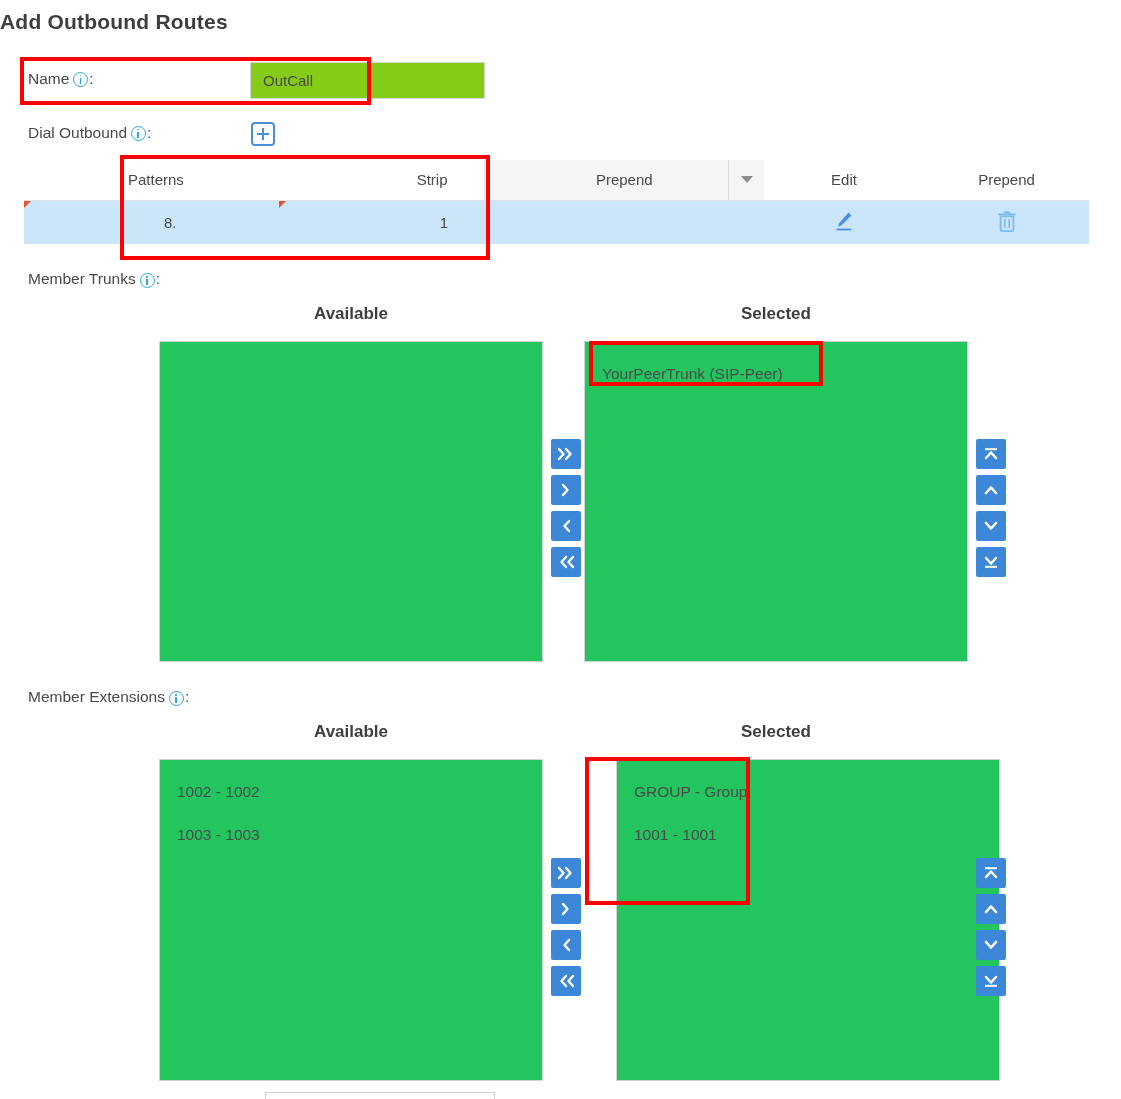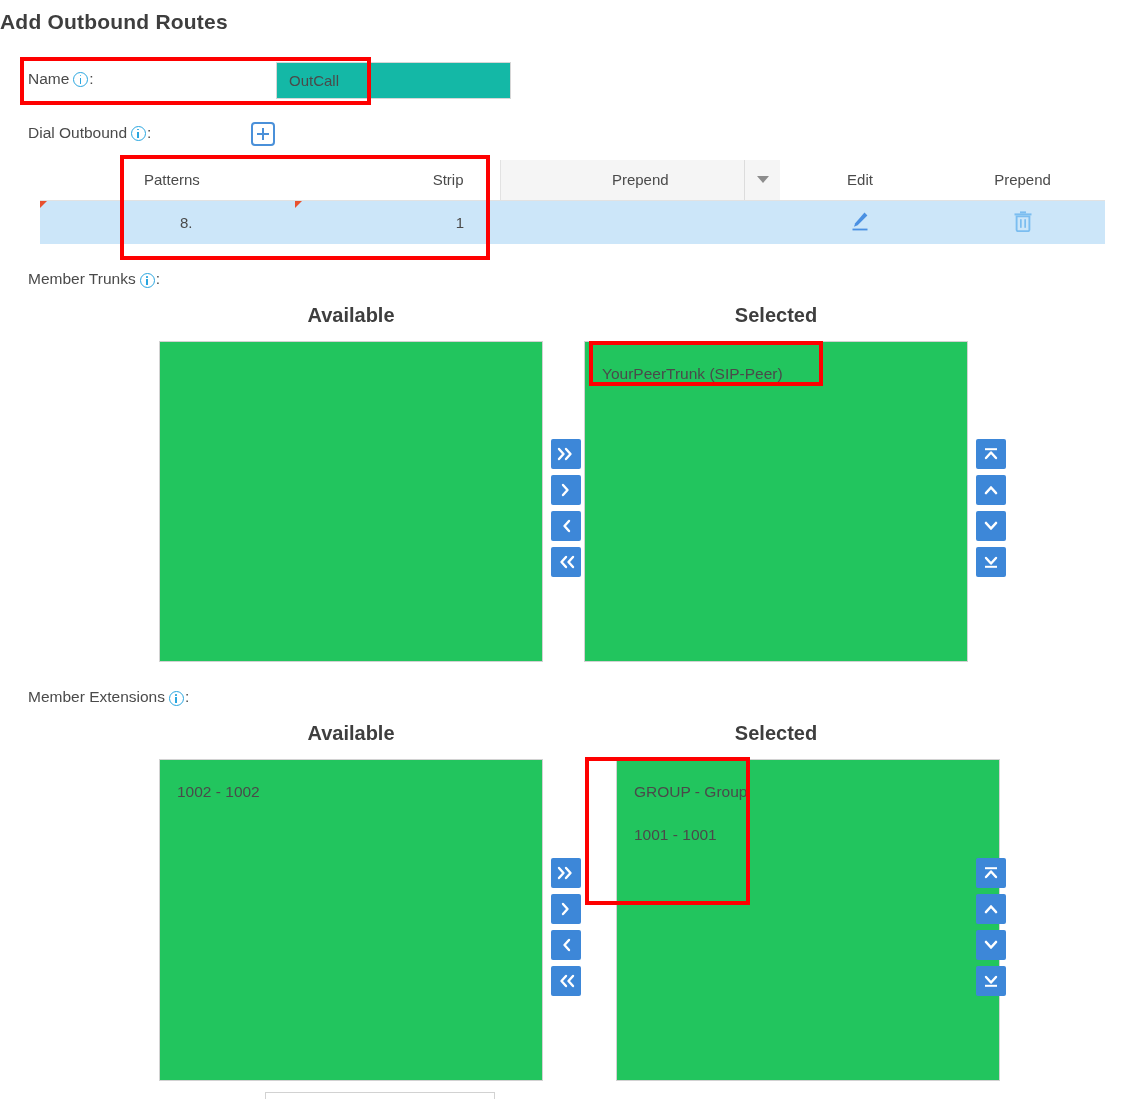--- a/index.html
+++ b/index.html
@@ -63,24 +63,24 @@
 
   
   .name-row {
     position: absolute;
     left: 28px; top: 70px;
     display: flex;
     align-items: center;
   }
   .name-input {
     position: absolute;
-    left: 276px; top: 62px;
+    left: 250px; top: 62px;
     width: 235px; height: 37px;
     border: 1px solid #d6d6d6;
-    background: #14b8a6;
+    background: #84cc16;
     font-family: "Liberation Sans", sans-serif;
     font-size: 15px;
     color: #4a4a4a;
     padding: 0 12px;
     outline: none;
   }
 
   
   .dial-row {
     position: absolute;
@@ -102,21 +102,21 @@
     content: "";
     position: absolute;
     background: #4a90d9;
   }
   .add-btn::before { left: 4px; top: 9px; width: 12px; height: 2px; }
   .add-btn::after  { left: 9px; top: 4px; width: 2px; height: 12px; }
 
   
   .pat-table {
     position: absolute;
-    left: 40px; top: 160px;
+    left: 24px; top: 160px;
     width: 1065px;
     border-collapse: collapse;
     font-size: 15px;
   }
   .pat-table th {
     height: 40px;
     font-weight: normal;
     color: #4a4a4a;
     font-size: 15px;
     border-bottom: 1px solid #e2e2e2;
@@ -179,21 +179,21 @@
 
   
   .section-label {
     position: absolute;
     left: 28px;
     display: flex;
     align-items: flex-end;
   }
   .col-head {
     position: absolute;
-    font-size: 20px;
+    font-size: 17px;
     font-weight: bold;
     color: #3e3e3e;
     text-align: center;
     width: 384px;
   }
   .listbox {
     position: absolute;
     width: 384px;
     border: 1px solid #d2d2d2;
     background: #22c55e;
@@ -384,20 +384,21 @@
     <span class="field-label">Member Extensions</span>
     <span class="info-icon"></span>
     <span class="field-label">:</span>
   </div>
 
   <div class="col-head" style="left:159px; top:722px">Available</div>
   <div class="col-head" style="left:584px; top:722px">Selected</div>
 
   <div class="listbox" style="left:159px; top:759px; height:322px">
     <div class="list-item">1002 - 1002</div>
+    <div class="list-item">1003 - 1003</div>
   </div>
 
   <div class="listbox" style="left:616px; top:759px; height:322px">
     <div class="list-item">GROUP - Group</div>
     <div class="list-item">1001 - 1001</div>
   </div>
 
   <div class="btn-col" style="left:551px; top:858px">
     <button class="sq-btn">
       <svg width="18" height="16" viewBox="0 0 18 16">

